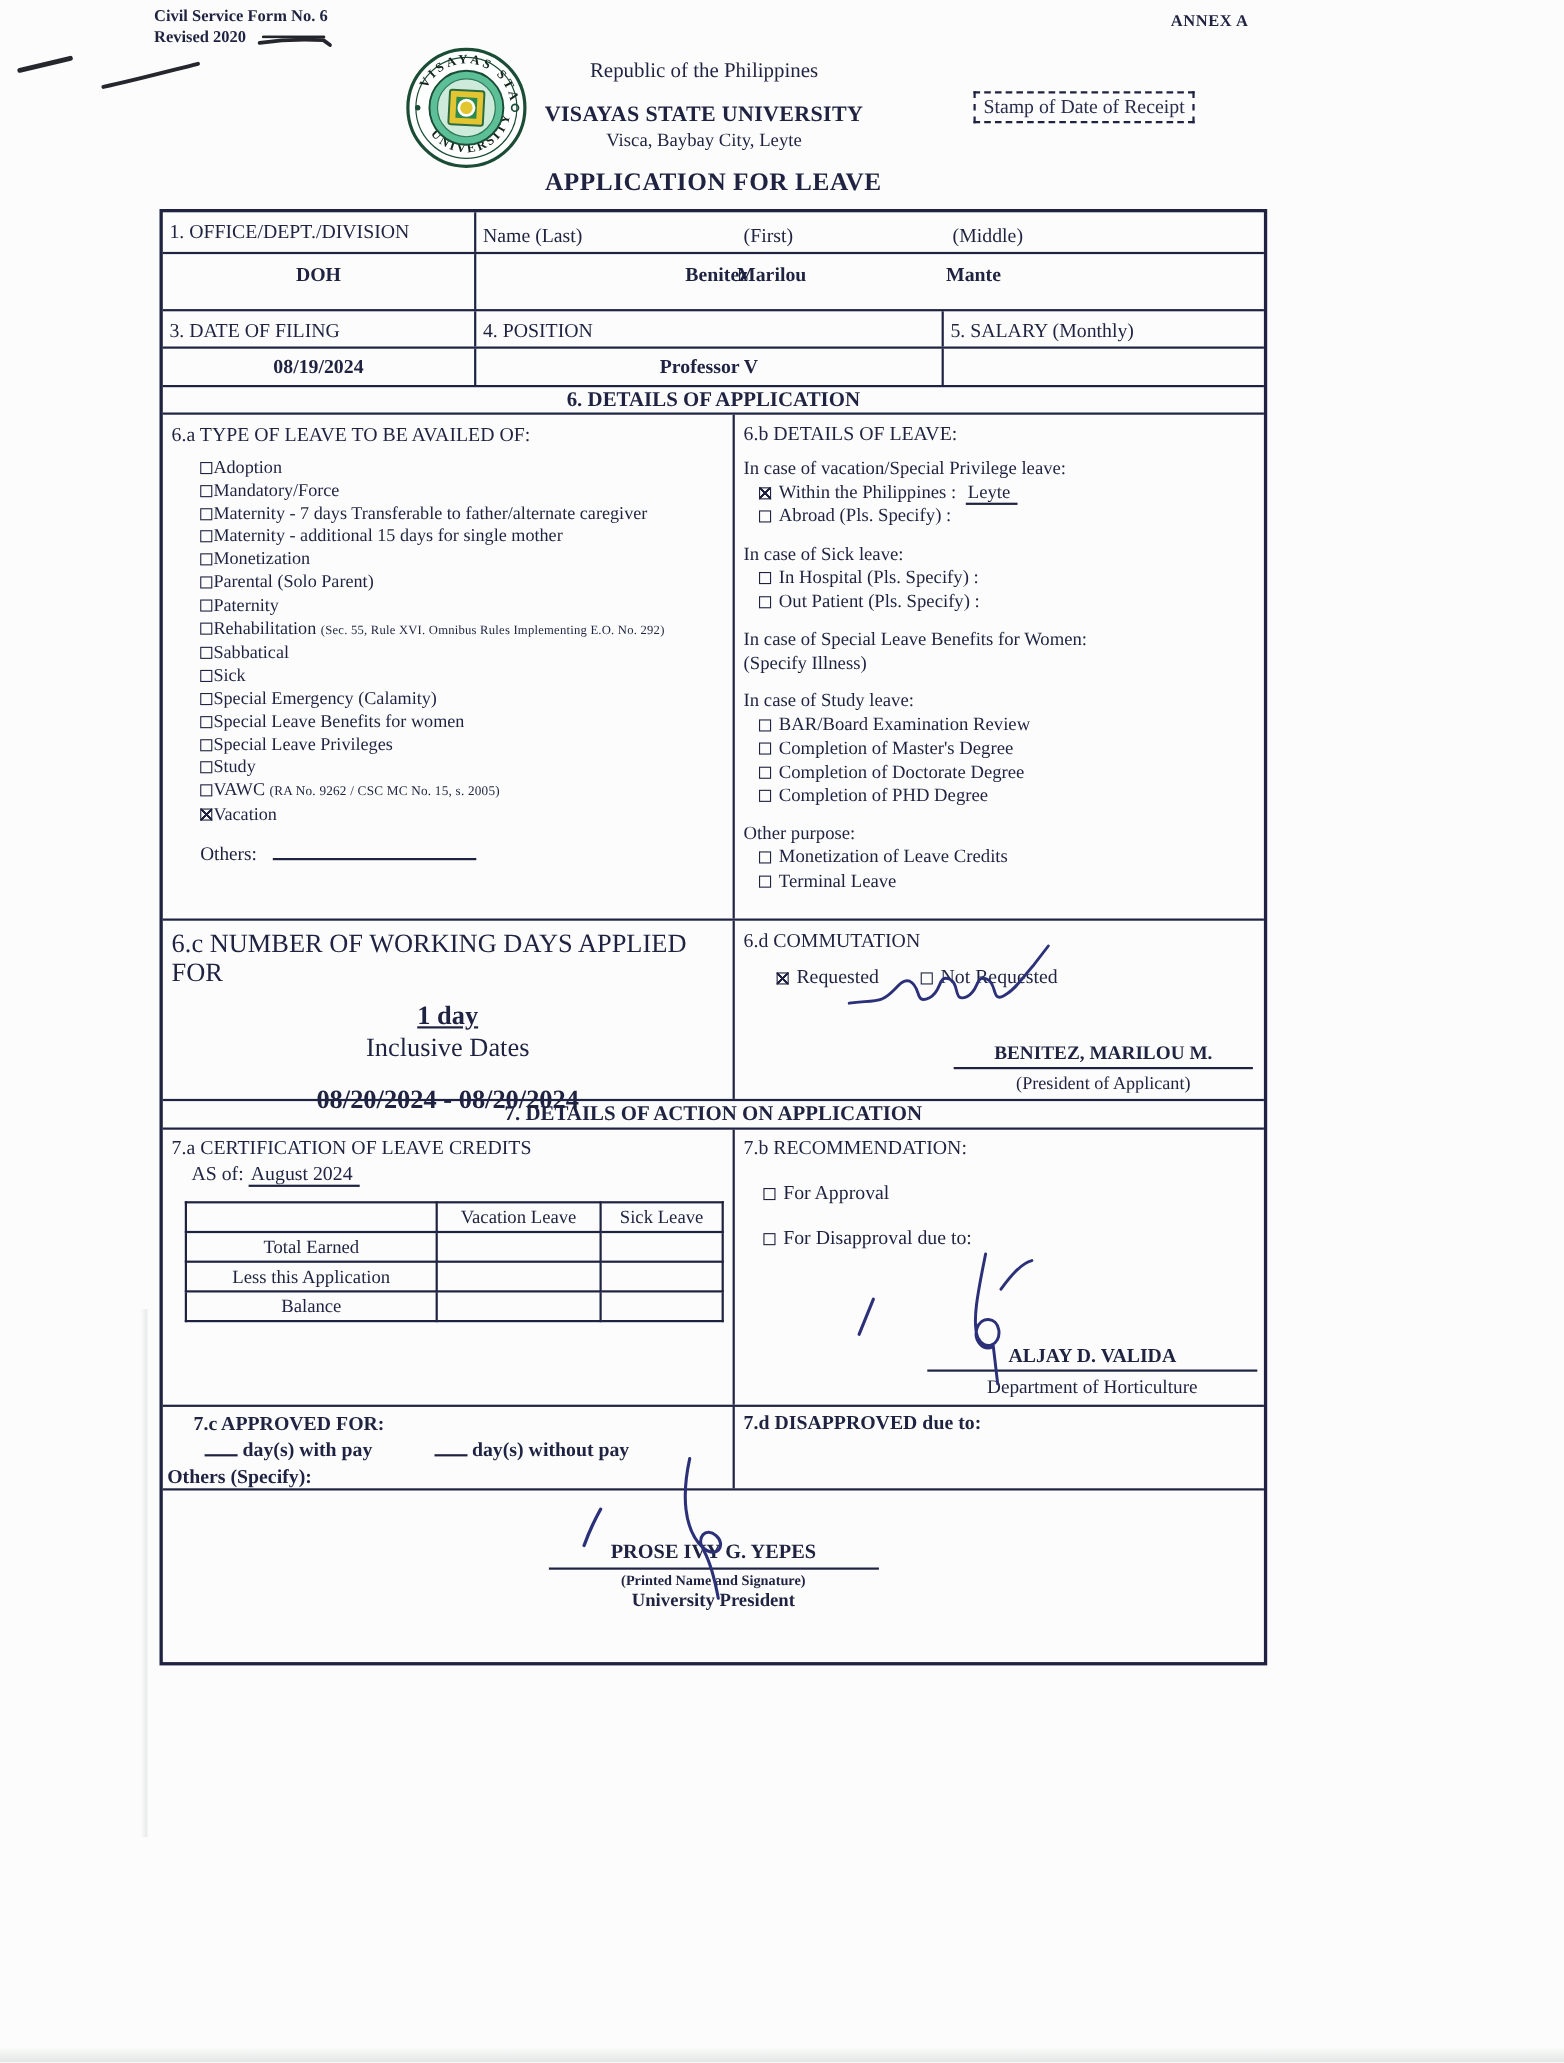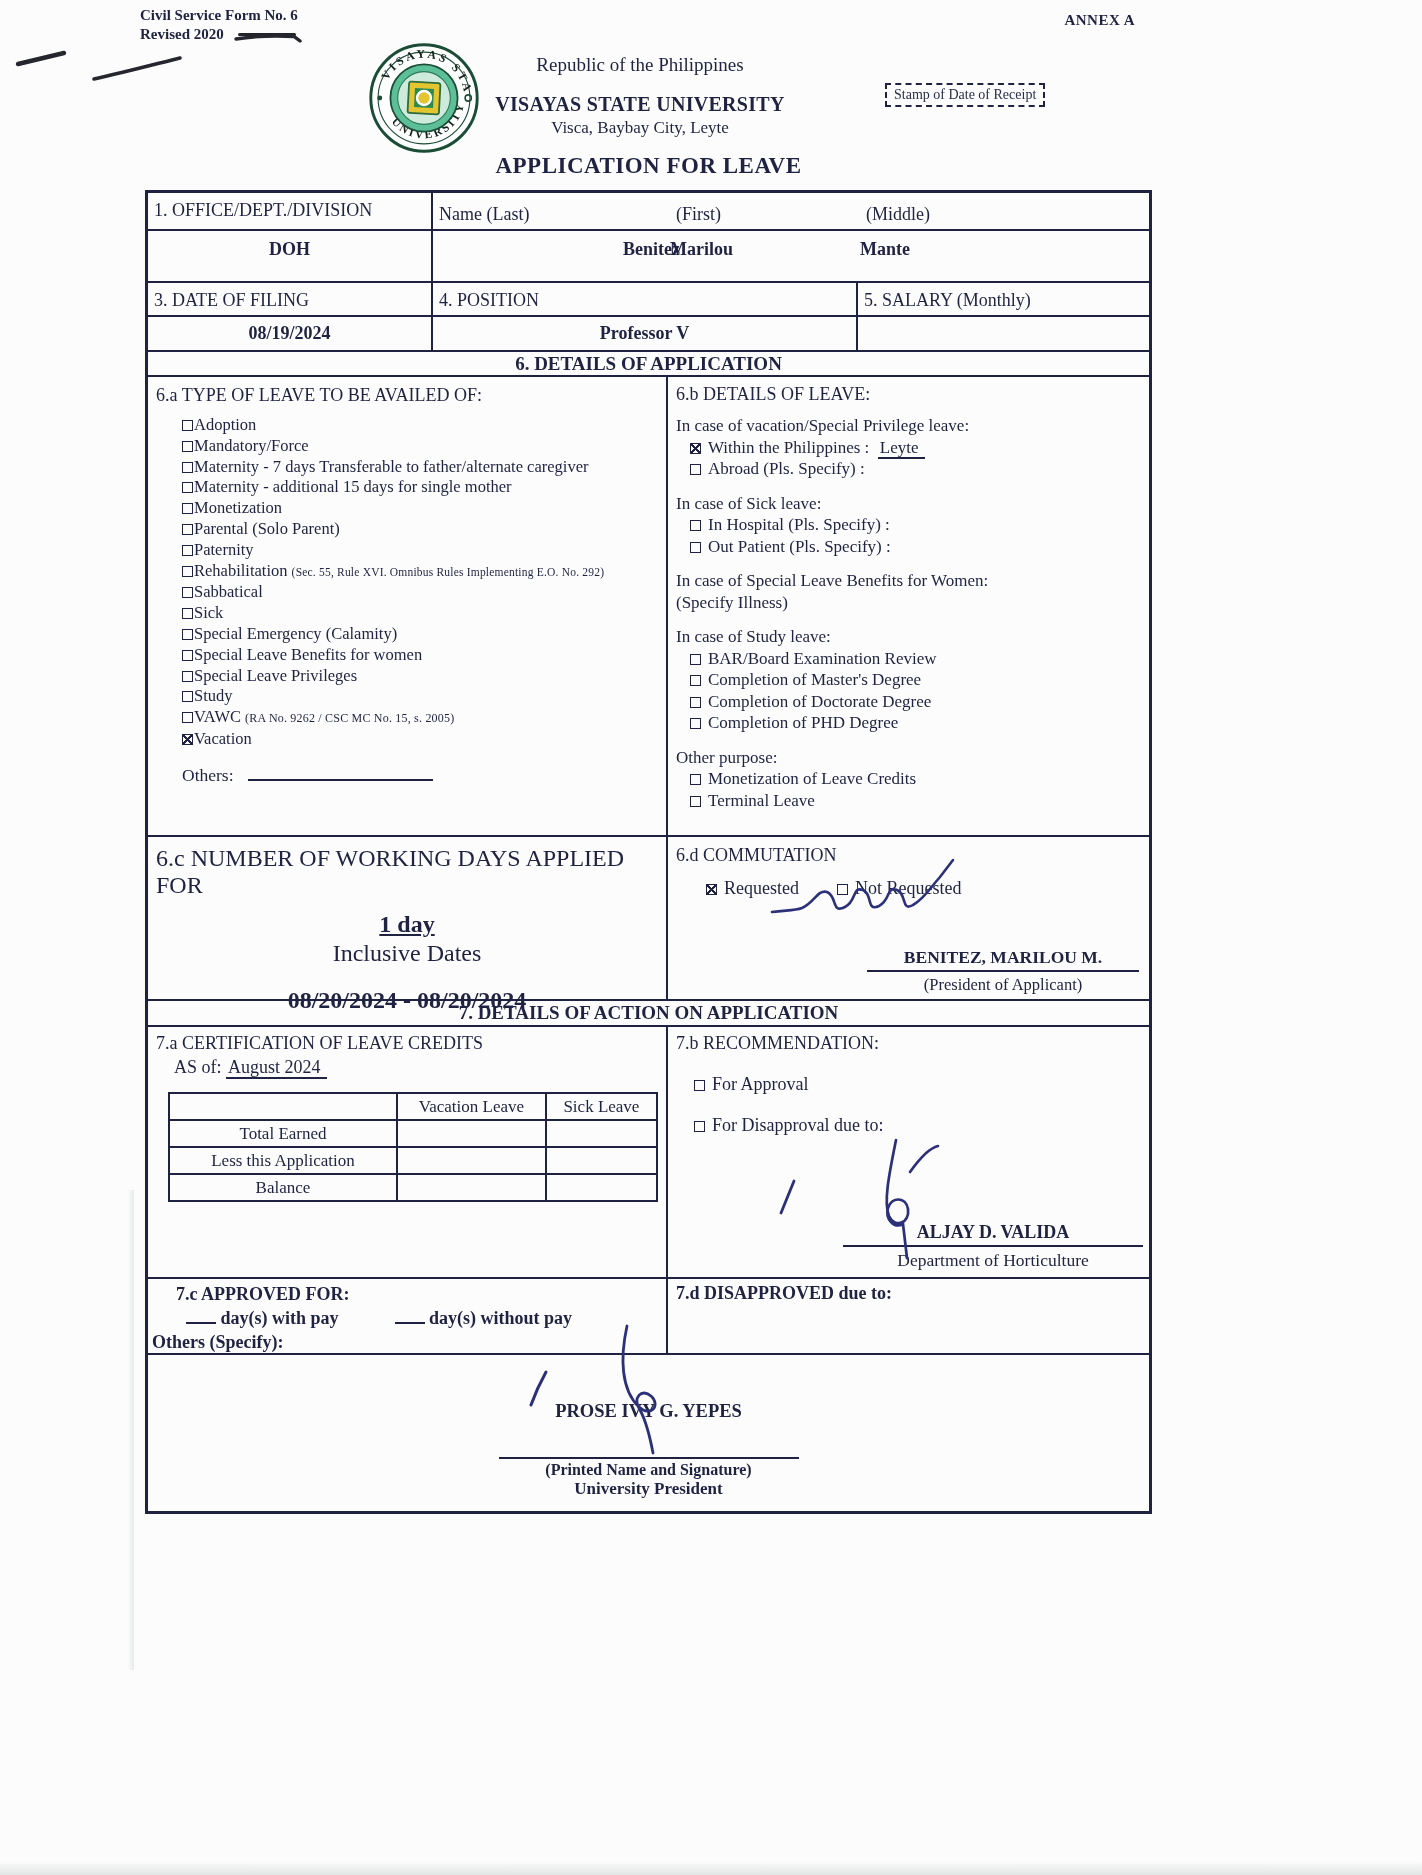--- a/index.html
+++ b/index.html
@@ -15,21 +15,21 @@
   .center { text-align:center; }
 
   
   .form-no { left:140px; top:6px; font-size:15px; line-height:19px; font-weight:600; }
   .rev-line { display:inline-block; width:58px; border-bottom:3px solid #23232b; margin-left:14px; vertical-align:3px; border-radius:2px;}
   .annex { left:935px; top:12px; width:200px; text-align:right; font-size:15px; font-weight:700; letter-spacing:.5px;}
   .masthead { left:450px; top:54px; width:380px; text-align:center; }
   .masthead .rep { font-size:19px; }
   .masthead .uni { font-size:20px; font-weight:700; margin-top:17px; letter-spacing:.3px;}
   .masthead .addr { font-size:17px; margin-top:2px; }
-  .stamp { left:885px; top:83px; border:2px dashed var(--ink,#1f2240); font-size:14px; padding:2px 7px; color:#2a2d4c;}
+  .stamp { left:885px; top:83px; border:2px dashed var(--ink,#1f2240); font-size:18px; padding:2px 7px; color:#2a2d4c;}
   .doc-title { left:145px; top:153px; width:1007px; text-align:center; font-size:23px; font-weight:700; letter-spacing:.5px;}
   .logo { left:368px; top:42px; width:112px; height:112px; }
 
   
   .form-table { left:145px; top:190px; width:1007px; border:3px solid var(--ink,#1f2240); background:transparent;}
   .row { display:flex; border-bottom:2px solid var(--ink,#1f2240); position:relative;}
   .row:last-child { border-bottom:none; }
   .cell { position:relative; }
   .bR { border-right:2px solid var(--ink,#1f2240); }
   .r1 { height:38px; } .r2 { height:52px; } .r3 { height:34px; } .r4 { height:35px; }
@@ -99,21 +99,21 @@
   .sevb .sig-block { width:300px; right:6px; bottom:6px;}
   
   .sevc { padding:3px 6px 0 4px; font-size:18px; font-weight:700; line-height:24px;}
   .sevc .pay-line { padding-left:34px; }
   .pay-blank { display:inline-block; width:30px; border-bottom:2px solid var(--ink,#1f2240); }
   .gap-pay { display:inline-block; width:56px; }
   .sevd { padding:4px 8px 0 8px; font-size:18px; font-weight:700; }
   
   .president { margin:46px auto 0 auto; width:300px; text-align:center; }
   .president .sig-name { font-size:18.5px; font-weight:700; padding-bottom:3px; }
-  .president .sig-cap { border-top:2px solid var(--ink,#1f2240); font-size:16px; font-weight:700; padding-top:2px;margin-top:32px;}
+  .president .sig-cap { border-top:2px solid var(--ink,#1f2240); font-size:13px; font-weight:700; padding-top:2px;}
   .president .sig-role { font-size:17px; font-weight:600; }
 
   .overlay { left:0; top:0; width:1422px; height:1875px; pointer-events:none; z-index:6; }
   .bottom-band { left:0; bottom:0; width:100%; height:14px;
      background:linear-gradient(#fbfcfb, #e2e6e4); }
   .left-shade { left:128px; top:1190px; width:6px; height:480px;
      background:linear-gradient(90deg, transparent, #d9ddda); opacity:.6;}
 </style>
 </head>
 <body>

